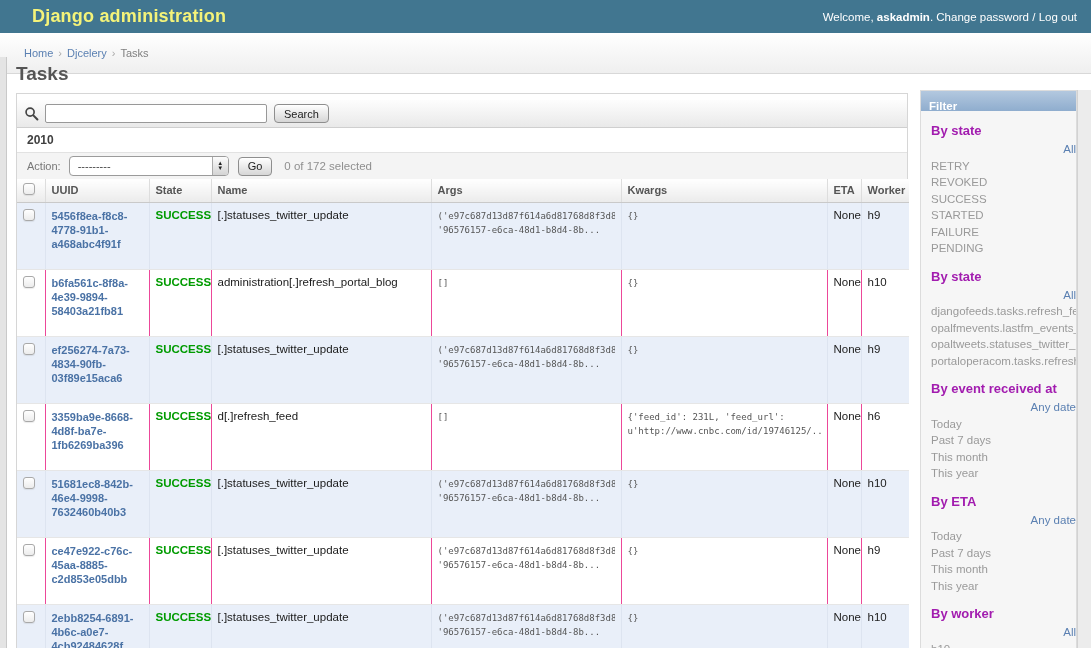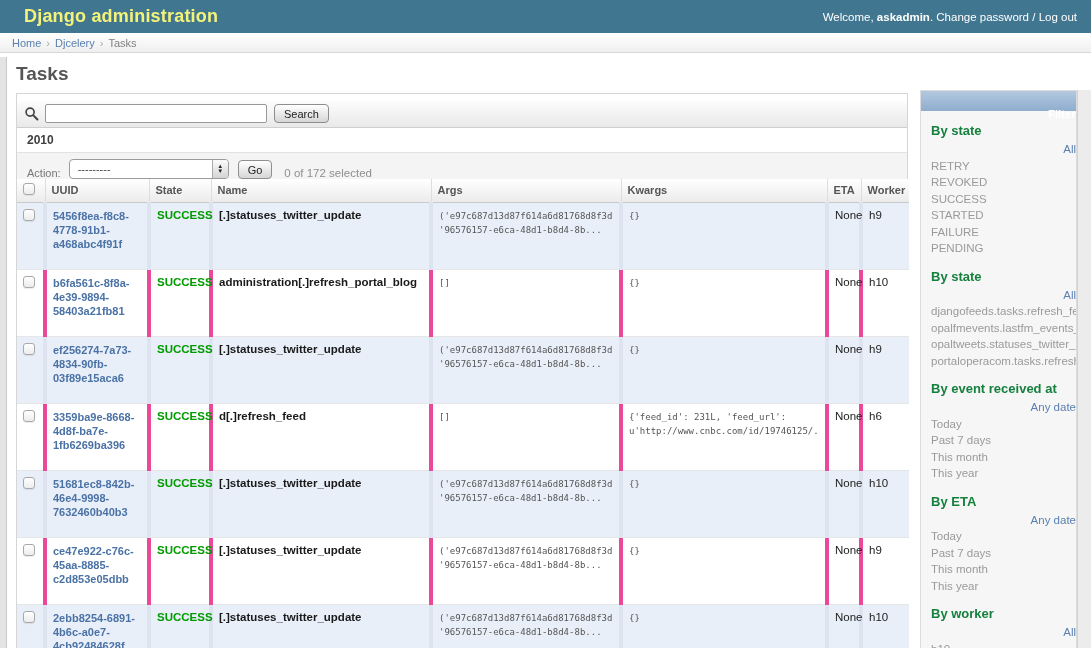--- a/index.html
+++ b/index.html
@@ -1,30 +1,30 @@
 <!DOCTYPE html>
 <html><head>
 <meta charset="utf-8">
 <style>
   * { margin:0; padding:0; box-sizing:border-box; }
   body { font-family:"Liberation Sans", sans-serif; background:#fff; }
   .screen { position:relative; width:1091px; height:648px; background:#fff; overflow:hidden; }
 
   
   .hdr { position:absolute; top:0; left:0; width:1091px; height:33px; background:#417690;
-         display:flex; align-items:center; justify-content:space-between; padding:0 14px 0 24px; }
+         display:flex; align-items:center; justify-content:space-between; padding:0 14px 0 32px; }
   .hdr h1 { font-size:18px; font-weight:bold; color:#f4f379; letter-spacing:0.2px; }
   .usertools { font-size:11.5px; color:#fff; }
   .usertools b { font-weight:bold; }
   .usertools a { color:#fff; text-decoration:none; }
 
   
-  .crumbs { position:absolute; top:33px; left:0; width:1091px; height:20px;
+  .crumbs { position:absolute; top:33px; left:0; width:1091px; height:41px;
             background:linear-gradient(#ffffff,#efefef); border-bottom:1px solid #d8d8d8;
-            display:flex; align-items:center; padding-left:10px; font-size:11px; color:#999; }
+            display:flex; align-items:center; padding-left:22px; font-size:11px; color:#999; }
   .crumbs a { color:#5b80b2; text-decoration:none; margin:0 2px; }
   .crumbs .sep { margin:0 3px; color:#aaa; }
   .crumbs .cur { margin-left:2px; color:#808080; }
 
   .left-strip { position:absolute; top:57px; left:0; width:7px; height:591px;
                 background:#e4e4e4; border-right:1px solid #c9c9c9; }
   .right-strip { position:absolute; top:90px; left:1077px; width:14px; height:558px;
                  background:#ececec; border-left:1px solid #d2d2d2; }
 
   .ptitle { position:absolute; top:63px; left:16px; font-size:19px; font-weight:bold; color:#555; }
@@ -34,50 +34,50 @@
   .toolbar { height:28px; background:linear-gradient(#fdfdfd,#e9e9e9); border-bottom:1px solid #cfcfcf;
              display:flex; align-items:center; padding-left:7px;margin-top:6px; }
   .mag { display:inline-flex; margin-right:6px; }
   .sinput { width:222px; height:19px; border:1px solid #989898; background:#fff; font-size:11px; padding:0 4px;
             border-radius:2px; }
   .btn { margin-left:7px; height:19px; padding:0 9px; font-size:11px; color:#222;
          background:linear-gradient(#ffffff,#d6d6d6); border:1px solid #8e8e8e; border-radius:4px;
          box-shadow:0 1px 0 rgba(255,255,255,.6) inset; cursor:default; font-family:"Liberation Sans",sans-serif; }
   .daterow { height:25px; background:#fff; border-bottom:1px solid #e2e2e2; display:flex; align-items:center; padding-left:10px; }
   .daterow a { font-size:12px; font-weight:bold; color:#404040; text-decoration:none; }
-  .actions { height:26px; background:#f4f4f4; display:flex; align-items:flex-end; padding-left:10px; font-size:11px; color:#777; }
+  .actions { height:26px; background:#f4f4f4; display:flex; align-items:center; padding-left:10px; font-size:11px; color:#777; }
   .select { margin-left:8px; width:160px; height:20px; background:#fff; border:1px solid #9b9b9b; border-radius:4px;
             display:flex; align-items:center; justify-content:space-between; font-size:11px; color:#444; padding-left:8px; overflow:hidden; }
   .stepper { width:16px; height:18px; background:linear-gradient(#fcfcfc,#d4d4d4); border-left:1px solid #aaa;
              display:flex; flex-direction:column; align-items:center; justify-content:center; font-size:6px; color:#222; line-height:5px; }
   .counter { margin-left:12px; color:#8f8f8f; font-size:11.5px; }
 
   
   table { border-collapse:collapse; table-layout:fixed; width:892px; background:#fff; }
   th { background:linear-gradient(#ffffff,#ebebeb); border-bottom:1px solid #c9c9c9; border-left:1px solid #ddd;
        font-size:11px; font-weight:bold; color:#555; text-align:left; padding:4px 6px; height:23px; }
   th:first-child { border-left:none; }
-  td { border-left:4px solid #ec4899; border-bottom:1px solid #e6e6e6; vertical-align:top; padding:6px 6px; font-size:11.5px; color:#222; }
+  td { border-left:1px solid #ec4899; border-bottom:1px solid #e6e6e6; vertical-align:top; padding:6px 6px; font-size:11.5px; color:#222; }
   td:first-child { border-left:none; }
   tr.alt td { background:#e9eff9; border-left-color:#dde4f0; }
   tr.data { height:67px; }
   a.uuid { display:block; width:92px; font-size:11px; font-weight:bold; color:#4a72a5; text-decoration:none;
            line-height:14px; overflow-wrap:break-word; }
   .state-ok { font-size:11.5px; font-weight:bold; color:#009b00; }
-  .tname { font-size:11.5px; font-weight:bold; color:#1a1a1a; }
+  .tname { font-size:11.5px; font-weight:normal; color:#1a1a1a; }
   .mono { font-family:"DejaVu Sans Mono", monospace; font-size:9px; line-height:14px; color:#555; white-space:nowrap; overflow:hidden; }
   .cb { display:inline-block; width:12px; height:12px; border:1px solid #a9a9a9; border-radius:3px;
         background:linear-gradient(#ffffff,#ececec); box-shadow:0 1px 1px rgba(0,0,0,.08); }
 
   
   .filter { position:absolute; top:90px; left:920px; width:157px; height:558px; background:#f6f6f6;
             border:1px solid #dcdcdc; border-bottom:none; }
   .filter h2 { height:20px; background:linear-gradient(#b3c8df,#8fadce); color:#fff; font-size:11.5px;
-               font-weight:bold; padding:17px 0 0 8px;text-align:right; }
-  .fsec h3 { font-size:13px; font-weight:bold; color:#15803d; margin:12px 0 3px 10px; }
+               font-weight:bold; padding:9px 0 0 8px; }
+  .fsec h3 { font-size:13px; font-weight:bold; color:#a21caf; margin:12px 0 3px 10px; }
   .fsec ul { list-style:none; margin:0; padding:0 0 0 10px; }
   .fsec li { position:relative; line-height:16.5px; font-size:11.5px; white-space:nowrap; overflow:hidden; }
   .fsec li a { text-decoration:none; color:#9a9a9a; }
   .fsec li.sel a { color:#5b80b2; }
   .fsec li.sel::before { content:""; position:absolute; left:-10px; top:2px; width:5px; height:13px; background:#c9c9c9; }
   .fsec li.sel { padding-left:0;text-align:right; }
 </style>
 </head>
 <body>
 

